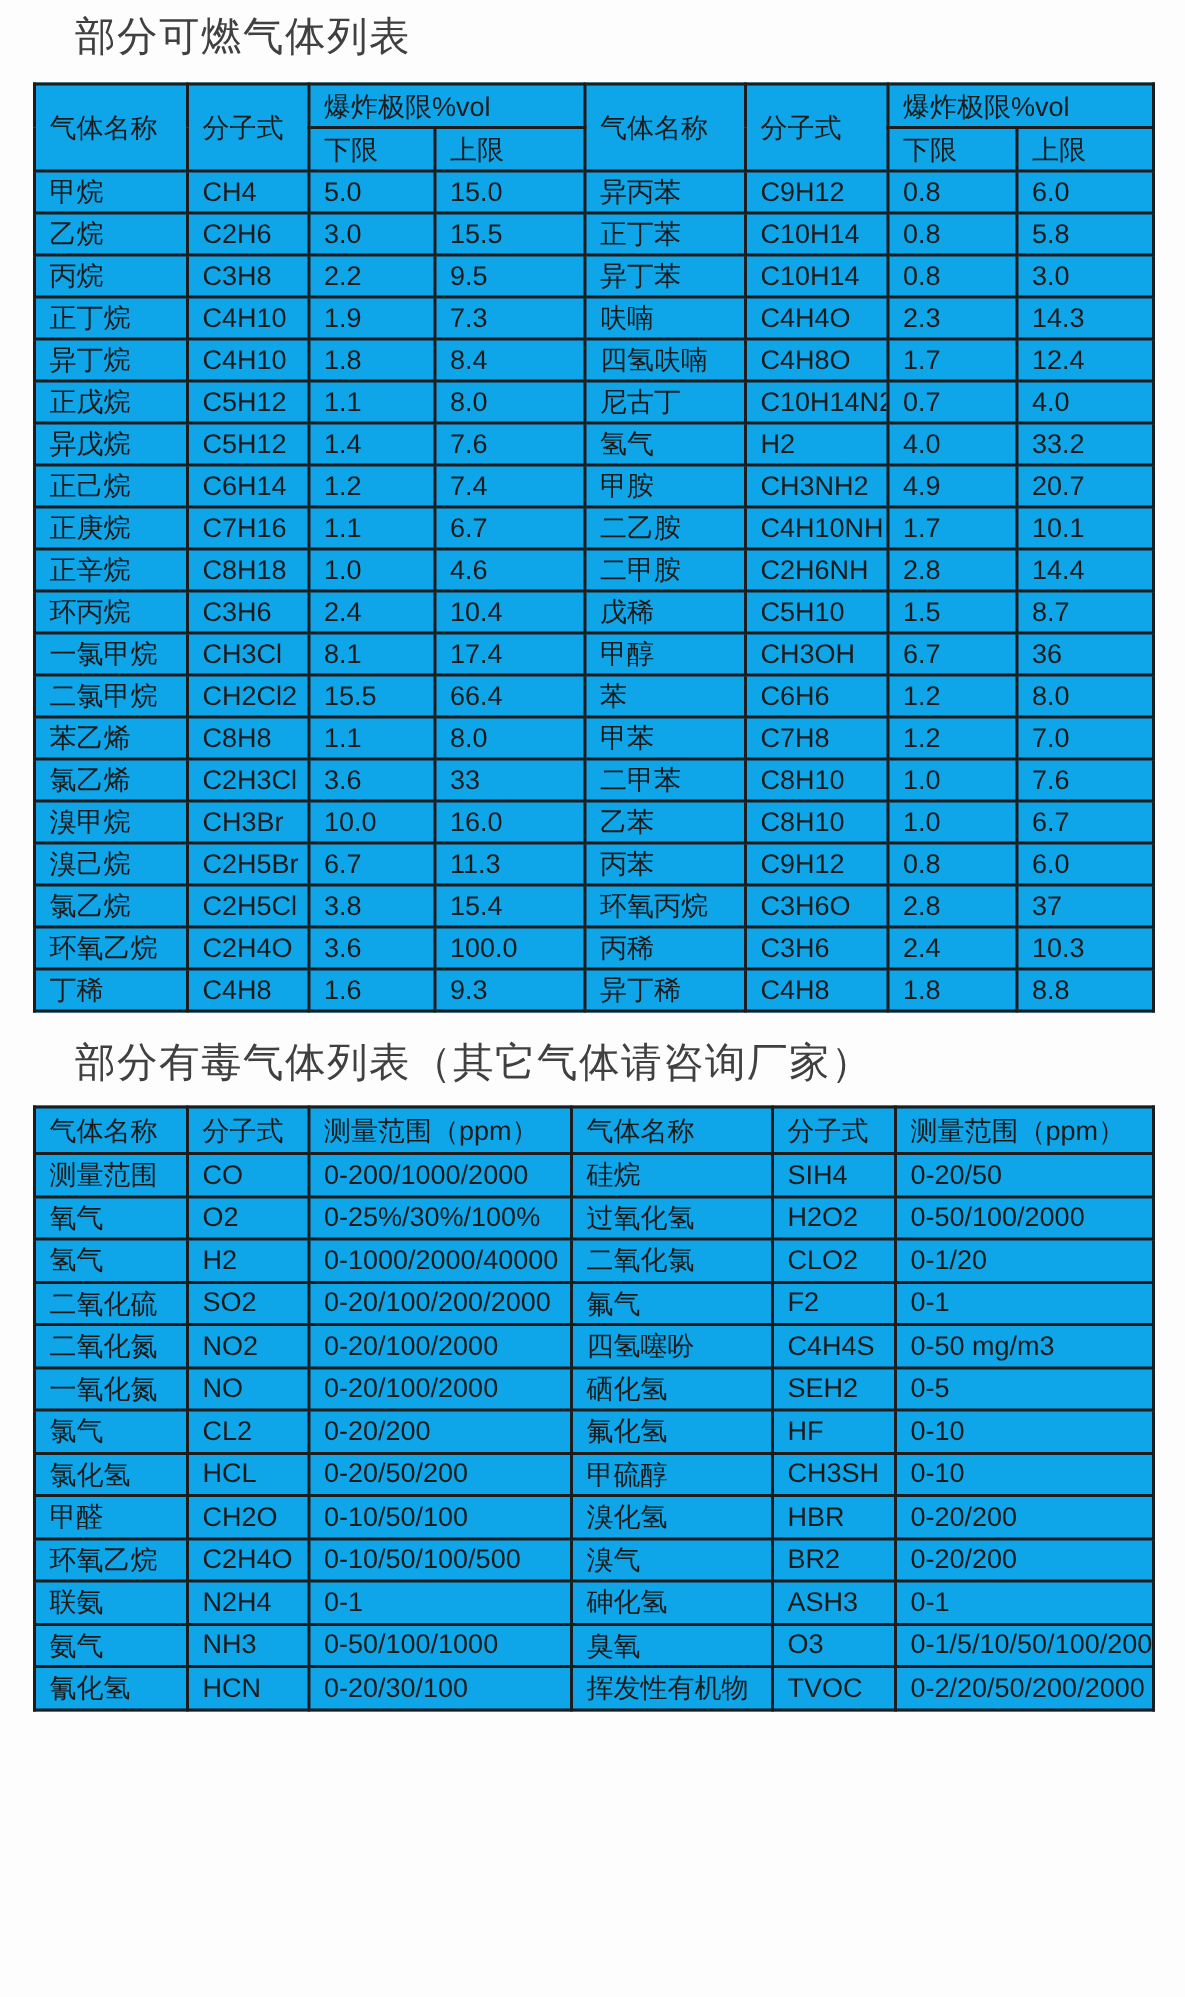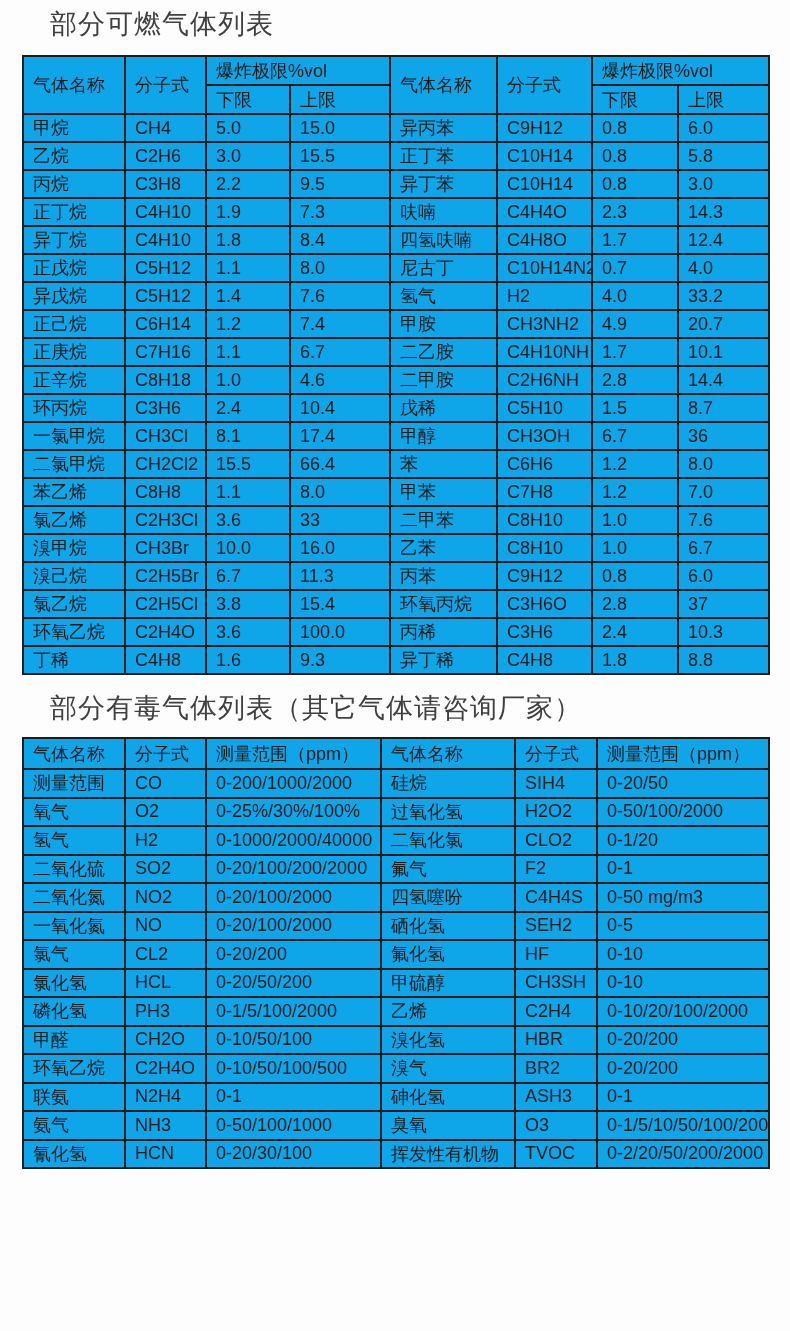--- a/index.html
+++ b/index.html
@@ -359,28 +359,20 @@
       </tr>
       <tr>
         <td>氯化氢</td>
         <td>HCL</td>
         <td>0-20/50/200</td>
         <td>甲硫醇</td>
         <td>CH3SH</td>
         <td>0-10</td>
       </tr>
       <tr>
-        <td>磷化氢</td>
-        <td>PH3</td>
-        <td>0-1/5/100/2000</td>
-        <td>乙烯</td>
-        <td>C2H4</td>
-        <td>0-10/20/100/2000</td>
-      </tr>
-      <tr>
         <td>甲醛</td>
         <td>CH2O</td>
         <td>0-10/50/100</td>
         <td>溴化氢</td>
         <td>HBR</td>
         <td>0-20/200</td>
       </tr>
       <tr>
         <td>环氧乙烷</td>
         <td>C2H4O</td>

